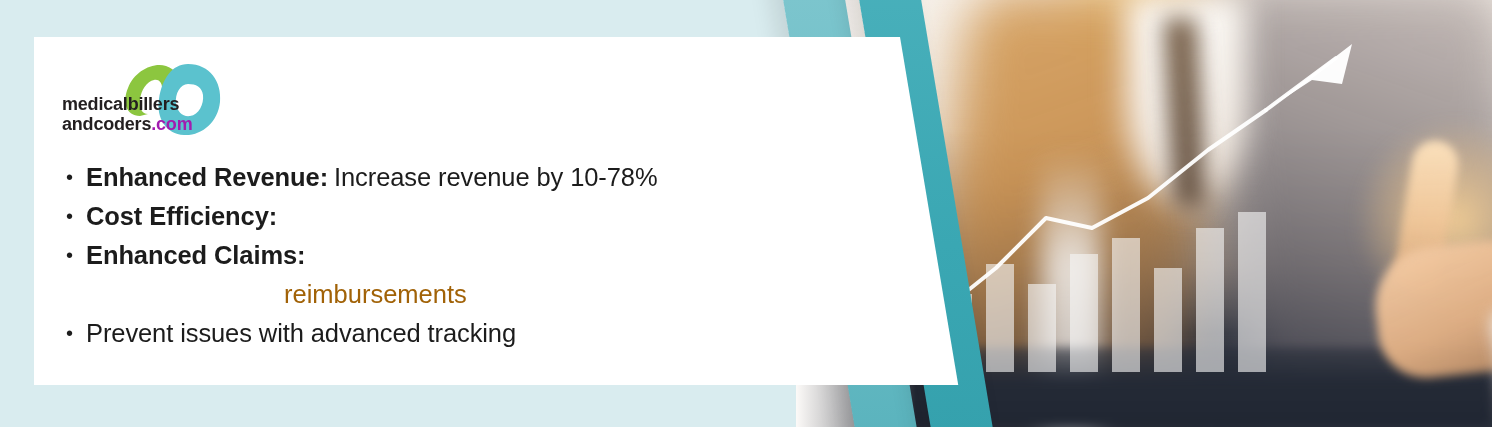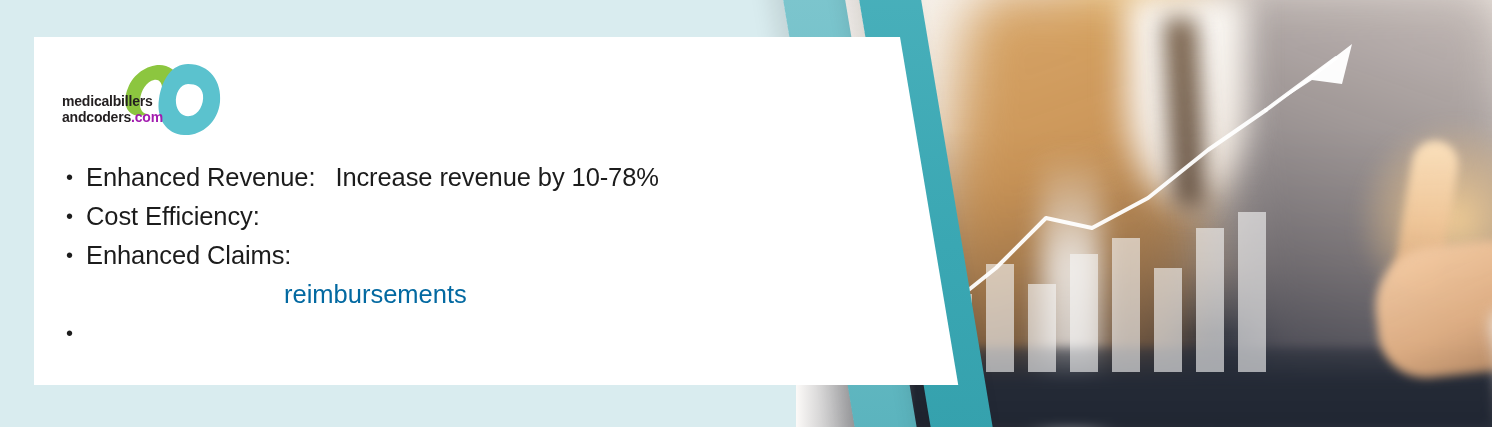--- a/index.html
+++ b/index.html
@@ -206,21 +206,21 @@
     width: 170px;
     height: 86px;
     z-index: 6;
   }
   .logo-wordmark {
     position: absolute;
     left: 0;
     top: 36px;
     line-height: 1.12;
     font-weight: bold;
-    font-size: 14px;
+    font-size: 18px;
     letter-spacing: -.2px;
     color: #231f20;
     white-space: nowrap;
   }
   .logo-dotcom { color: #a21caf; }
 
   
   .bullets {
     position: absolute;
     left: 66px;
@@ -238,29 +238,29 @@
     white-space: nowrap;
   }
   .bullet-dot {
     width: 20px;
     flex: 0 0 20px;
     font-size: 20px;
     line-height: 39px;
     color: #1c1c1c;
   }
   .bullet-label {
-    font-weight: normal;
-    margin-right: 20px;
+    font-weight: bold;
+    margin-right: 6px;
   }
   .bullet-text { font-weight: normal; }
   .bullet-cont {
     padding-left: 218px;
     font-size: 25.5px;
     line-height: 39px;
-    color: #0369a1;
+    color: #a16207;
     white-space: nowrap;
   }
 </style>
 </head>
 <body>
 
 <div class="banner">
 
   <div class="photo-panel">
     <div class="photo-bg"></div>
@@ -331,17 +331,18 @@
     </div>
 
     <div class="bullet-row">
       <span class="bullet-dot">•</span>
       <span class="bullet-label">Enhanced Claims:</span>
     </div>
     <div class="bullet-cont">reimbursements</div>
 
     <div class="bullet-row">
       <span class="bullet-dot">•</span>
+      <span class="bullet-text">Prevent issues with advanced tracking</span>
     </div>
 
   </div>
 
 </div>
 
 </body></html>

